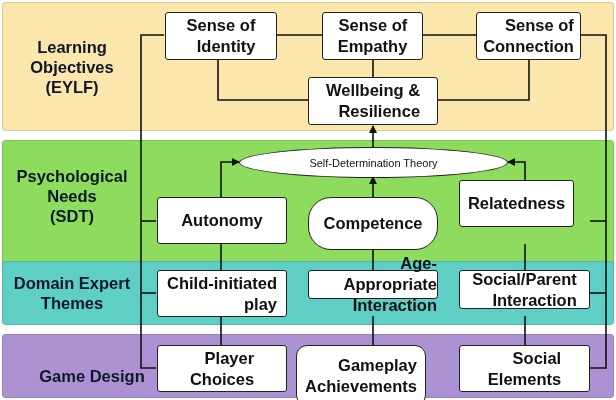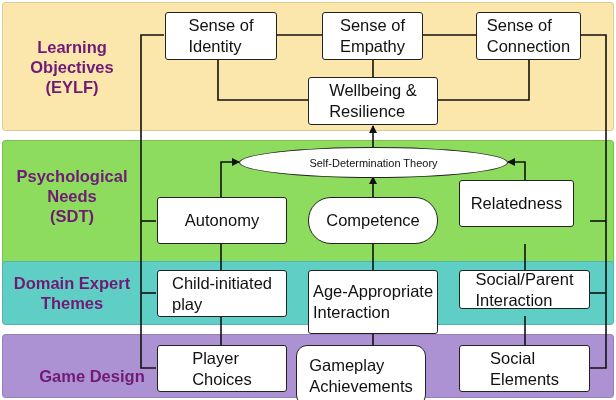--- a/index.html
+++ b/index.html
@@ -1,25 +1,25 @@
 <!DOCTYPE html>
 <html><head>
 <meta charset="utf-8">
 <style>
   html, body { margin:0; padding:0; background:#ffffff; }
   body { width:616px; height:400px; position:relative; overflow:hidden;
          font-family:"Liberation Sans", sans-serif; }
   .band { position:absolute; left:2px; width:612px; border-radius:4px;
           border:1px solid rgba(0,0,0,0.12); box-sizing:border-box; }
   .band-label { position:absolute; left:0; width:138px; text-align:center;
-                font-weight:bold; font-size:16.5px; line-height:20px; color:#701a75;
+                font-weight:bold; font-size:16.5px; line-height:20px; color:#0f172a;
                 display:flex; align-items:center; justify-content:center; white-space:pre-line; }
   .box { position:absolute; background:#fff; border:1.5px solid #222; border-radius:3px;
          box-sizing:border-box; display:flex; align-items:center; justify-content:center;
-         text-align:left; font-size:16.5px; line-height:21px; color:#111; white-space:pre-line; }
+         text-align:right; font-size:16.5px; line-height:21px; color:#111; white-space:pre-line;font-weight:bold; }
   .ellipse { position:absolute; background:#fff; border:1.5px solid #222; border-radius:50%;
              box-sizing:border-box; display:flex; align-items:center; justify-content:center;
              font-size:11px; color:#111; }
   svg.wires { position:absolute; left:0; top:0; width:616px; height:400px; pointer-events:none; }
 </style>
 </head>
 <body>
 
 <div class="band" style="top:2px;height:129px;background:#fbe6ac;">
   <div class="band-label" style="top:0;height:127px;">Learning
@@ -81,26 +81,26 @@
 Identity</div>
 <div class="box" style="left:322px;top:12px;width:101px;height:48px;">Sense of
 Empathy</div>
 <div class="box" style="left:476px;top:12px;width:105px;height:48px;">Sense of
 Connection</div>
 <div class="box" style="left:308px;top:77px;width:130px;height:48px;">Wellbeing &amp;
 Resilience</div>
 
 <div class="ellipse" style="left:239px;top:147px;width:269px;height:31px;">Self-Determination Theory</div>
 <div class="box" style="left:157px;top:197px;width:130px;height:47px;">Autonomy</div>
-<div class="box" style="left:308px;top:197px;width:130px;height:47px;border-radius:23px;">Competence</div>
+<div class="box" style="left:308px;top:197px;width:130px;height:53px;border-radius:23px;">Competence</div>
 <div class="box" style="left:459px;top:180px;width:115px;height:47px;">Relatedness</div>
 
 <div class="box" style="left:157px;top:270px;width:130px;height:47px;">Child-initiated
 play</div>
-<div class="box" style="left:308px;top:270px;width:130px;height:64px;">Age-Appropriate
+<div class="box" style="left:308px;top:270px;width:130px;height:29px;">Age-Appropriate
 Interaction</div>
 <div class="box" style="left:459px;top:270px;width:131px;height:39px;">Social/Parent
 Interaction</div>
 
 <div class="box" style="left:157px;top:345px;width:130px;height:47px;">Player
 Choices</div>
 <div class="box" style="left:296px;top:345px;width:130px;height:61px;border-radius:11px;">Gameplay
 Achievements</div>
 <div class="box" style="left:459px;top:345px;width:131px;height:47px;">Social
 Elements</div>

